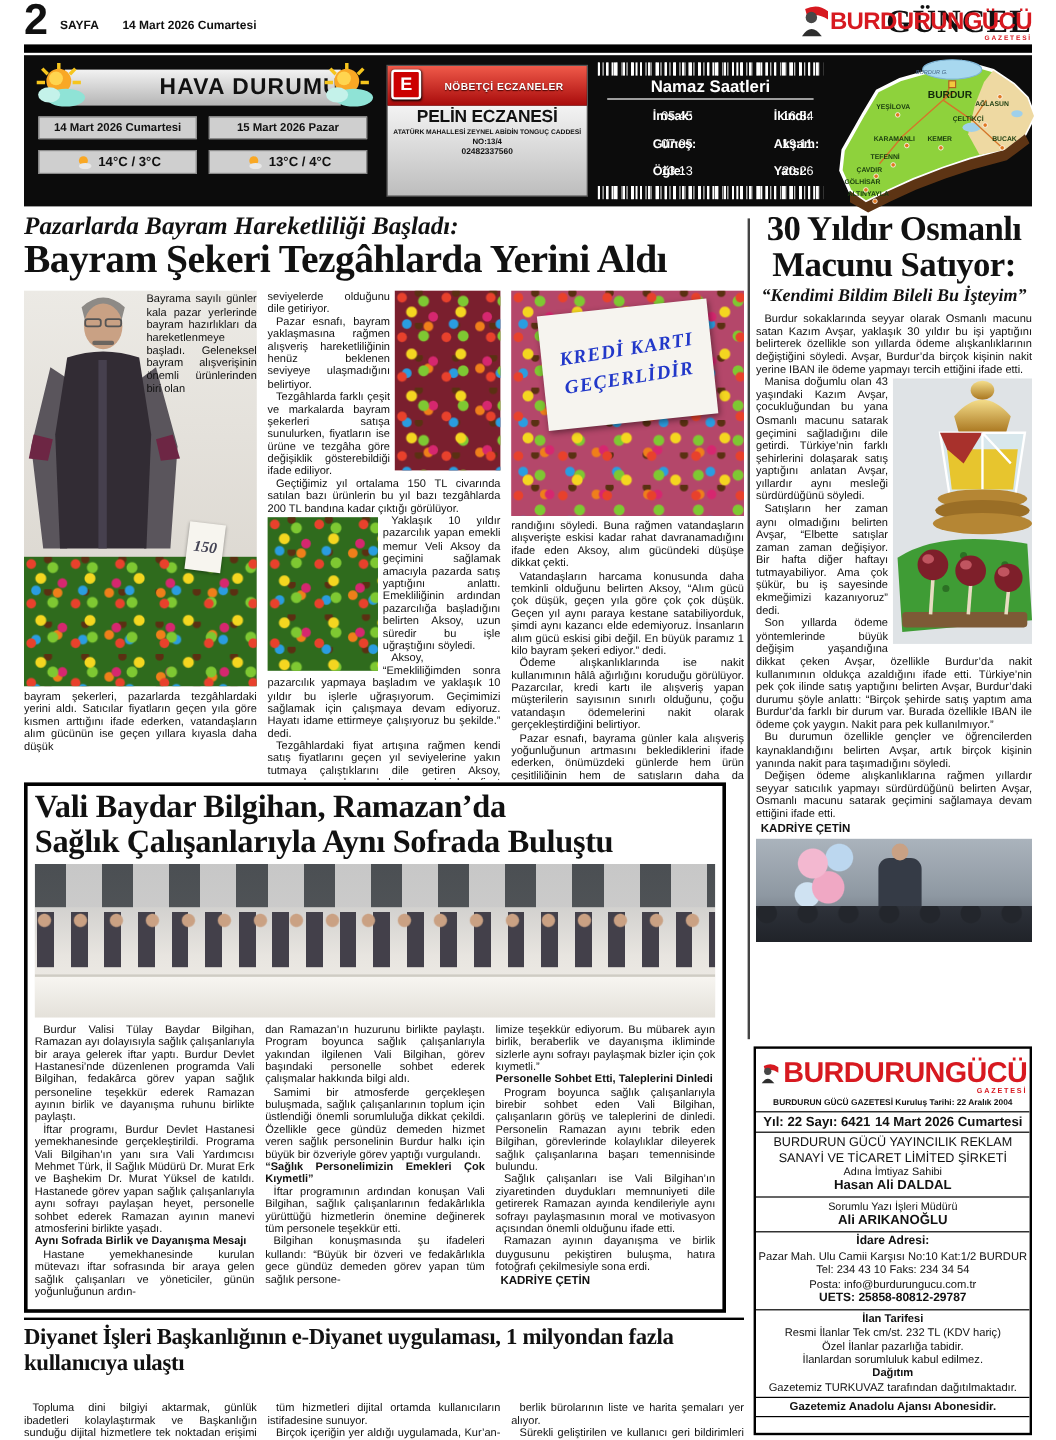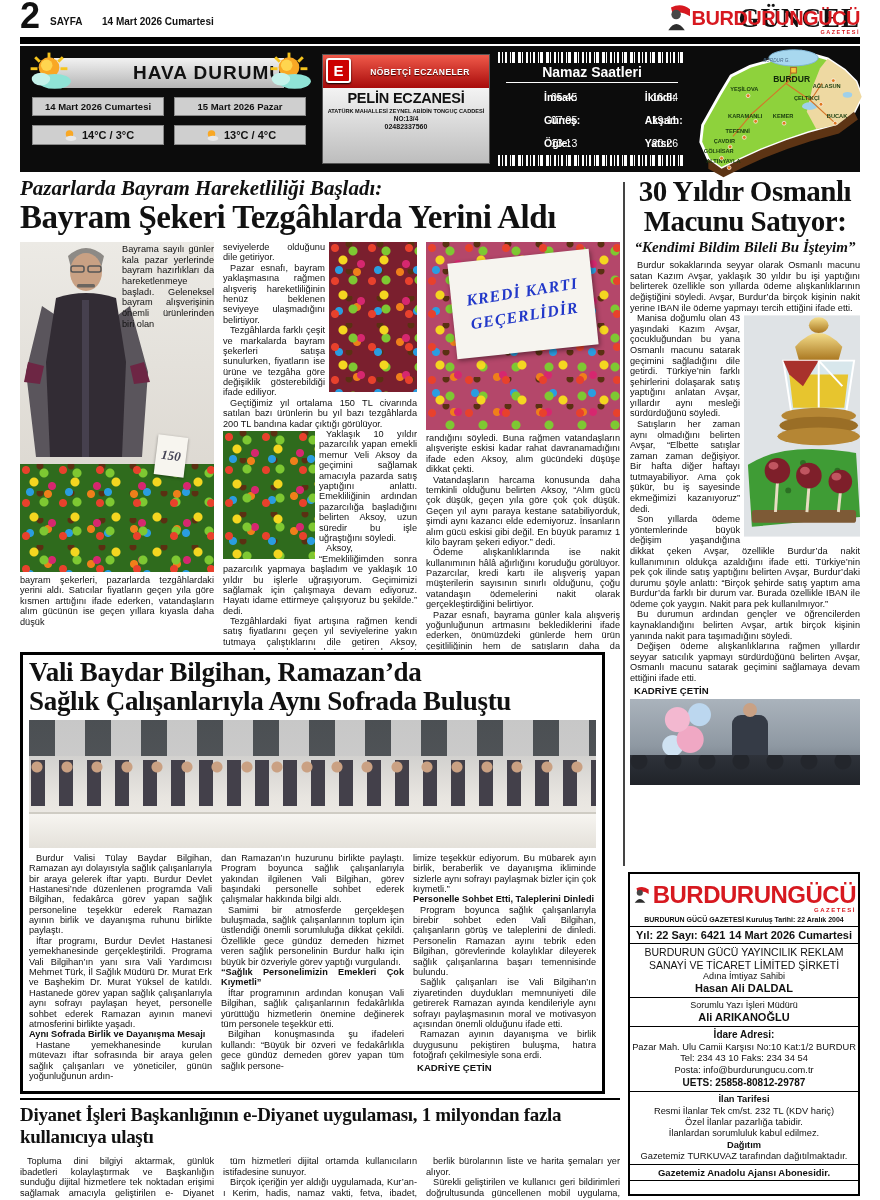--- a/index.html
+++ b/index.html
@@ -124,21 +124,21 @@
       radial-gradient(circle at 8px 7px,#caa183 0 5px,transparent 6px) repeat-x 0 0/30px 46px,
       repeating-linear-gradient(90deg,#43404a 2px 16px,transparent 16px 30px);}
   .vtables{position:absolute;bottom:0;left:0;right:0;height:34px;background:
       linear-gradient(#f7f5f1,#e4e1da);border-top:2px solid #cfccc4;}
   .vcols{display:flex;gap:9px;font-size:9.2px;line-height:1.15;text-align:justify;height:232px;overflow:hidden;}
   .vcols p{margin:0;text-indent:7px;}
   .subhead{font-weight:900;text-indent:0 !important;}
   
   .dbox{position:absolute;left:20px;top:1098px;width:600px;height:102px;border-top:2px solid #000;
         padding-top:4px;overflow:hidden;}
-  .dtitle{font-family:"Liberation Serif",serif;font-weight:900;font-size:19px;letter-spacing:-.3px;margin-bottom:8px;}
+  .dtitle{font-family:"Liberation Serif",serif;font-weight:900;font-size:19px;letter-spacing:-.3px;margin-bottom:20px;}
   .dcols{display:flex;gap:9px;font-size:9.2px;line-height:1.16;text-align:justify;}
   .dcols>div{flex:1;} .dcols p{margin:0;text-indent:7px;}
   
   .kunye{position:absolute;left:628px;top:872px;width:232px;height:324px;border:2.5px solid #000;
          box-sizing:border-box;display:flex;flex-direction:column;text-align:center;overflow:hidden;}
   .krow{border-bottom:1.5px solid #000;padding:1px 2px;}
   .klogo{display:flex;align-items:center;justify-content:center;gap:4px;padding:3px 0 4px;}
   .kbrand{position:relative;font-weight:900;font-size:24px;color:#d71920;letter-spacing:-.5px;line-height:1;}
   .kbrand .brand-sub{bottom:-6px;font-size:6px;}
   .kfound{font-size:7px;font-weight:700;padding-bottom:2px;}
@@ -405,21 +405,21 @@
             <ellipse cx="30" cy="153" rx="5" ry="4" fill="#c05560"></ellipse>
           <circle cx="66" cy="163" r="13" fill="#7e1f2a"></circle>
             <ellipse cx="62" cy="158" rx="5" ry="4" fill="#c05560"></ellipse>
           <circle cx="98" cy="169" r="12" fill="#7e1f2a"></circle>
             <ellipse cx="94" cy="164" rx="5" ry="4" fill="#c05560"></ellipse>
         </svg>
       </div>
       <p>Manisa doğumlu olan 43 yaşındaki Kazım Avşar, çocukluğundan bu yana Osmanlı macunu satarak geçimini sağladığını dile getirdi. Türkiye’nin farklı şehirlerini dolaşarak satış yaptığını anlatan Avşar, yıllardır aynı mesleği sürdürdüğünü söyledi.</p>
       <p>Satışların her zaman aynı olmadığını belirten Avşar, “Elbette satışlar zaman zaman değişiyor. Bir hafta diğer haftayı tutmayabiliyor. Ama çok şükür, bu iş sayesinde ekmeğimizi kazanıyoruz” dedi.</p>
       <p>Son yıllarda ödeme yöntemlerinde büyük değişim yaşandığına dikkat çeken Avşar, özellikle Burdur’da nakit kullanımının oldukça azaldığını ifade etti. Türkiye’nin pek çok ilinde satış yaptığını belirten Avşar, Burdur’daki durumu şöyle anlattı: “Birçok şehirde satış yaptım ama Burdur’da farklı bir durum var. Burada özellikle IBAN ile ödeme çok yaygın. Nakit para pek kullanılmıyor.”</p>
-      <p>Bu durumun ardından gençler ve öğrencilerden kaynaklandığını belirten Avşar, artık birçok kişinin yanında nakit para taşımadığını söyledi.</p>
+      <p>Bu durumun özellikle gençler ve öğrencilerden kaynaklandığını belirten Avşar, artık birçok kişinin yanında nakit para taşımadığını söyledi.</p>
       <p>Değişen ödeme alışkanlıklarına rağmen yıllardır seyyar satıcılık yapmayı sürdürdüğünü belirten Avşar, Osmanlı macunu satarak geçimini sağlamaya devam ettiğini ifade etti.</p>
       <div class="byline">KADRİYE ÇETİN</div>
     </div>
     <div class="rphoto">
       <div class="cc"></div>
       <div class="mn"></div>
       <div class="crowd"></div>
     </div>
   </div>
 

